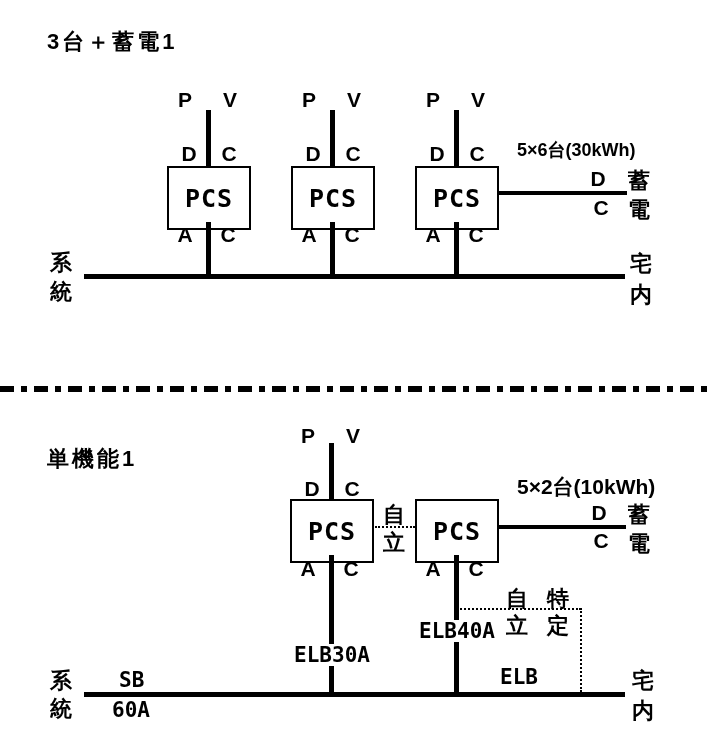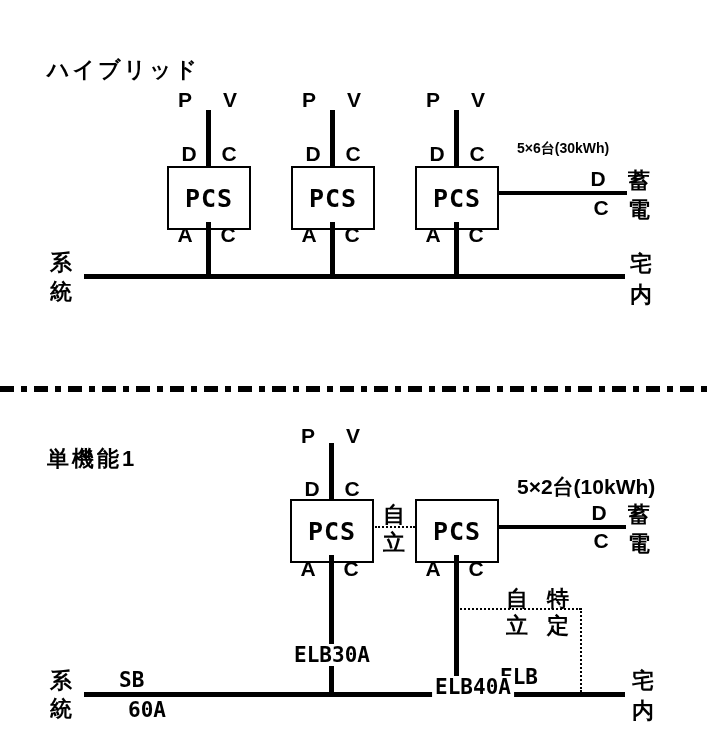--- a/index.html
+++ b/index.html
@@ -22,21 +22,21 @@
     font-family:"DejaVu Sans Mono",monospace;font-size:25px;font-weight:bold;letter-spacing:1px;
   }
   .overlabel{background:#ffffff;padding:0 3px;z-index:3;}
   .title{letter-spacing:3px;font-size:22px;}
 </style>
 </head>
 <body>
 
 <div class="canvas">
 
-  <div class="t title" style="left:47px;top:58px;">ハイブリッド</div>
+  <div class="t title" style="left:47px;top:30px;">3台＋蓄電1</div>
 
   <div>
     <div class="t cx" style="left:185px;top:89px;">P</div>
     <div class="t cx" style="left:230px;top:89px;">V</div>
     <div class="vline" style="left:206px;top:110px;height:56px;"></div>
     <div class="t cx" style="left:189px;top:143px;">D</div>
     <div class="t cx" style="left:229px;top:143px;">C</div>
     <div class="pcs" style="left:167px;top:166px;">PCS</div>
     <div class="vline" style="left:206px;top:222px;height:56px;"></div>
     <div class="t cx" style="left:185px;top:224px;">A</div>
@@ -61,21 +61,21 @@
     <div class="vline" style="left:454px;top:110px;height:56px;"></div>
     <div class="t cx" style="left:437px;top:143px;">D</div>
     <div class="t cx" style="left:477px;top:143px;">C</div>
     <div class="pcs" style="left:415px;top:166px;">PCS</div>
     <div class="vline" style="left:454px;top:222px;height:56px;"></div>
     <div class="t cx" style="left:433px;top:224px;">A</div>
     <div class="t cx" style="left:476px;top:224px;">C</div>
   </div>
 
   <div>
-    <div class="t" style="left:517px;top:141px;font-size:14px;">5×6台(30kWh)</div>
+    <div class="t" style="left:517px;top:141px;font-size:18px;">5×6台(30kWh)</div>
     <div class="hline4" style="left:499px;top:191px;width:128px;"></div>
     <div class="t cx" style="left:598px;top:168px;">D</div>
     <div class="t cx" style="left:601px;top:197px;">C</div>
     <div class="t jp" style="left:628px;top:169px;">蓄</div>
     <div class="t jp" style="left:628px;top:198px;">電</div>
   </div>
 
   <div class="hline" style="left:84px;top:274px;width:541px;"></div>
   <div class="t jp" style="left:50px;top:251px;">系</div>
   <div class="t jp" style="left:50px;top:280px;">統</div>
@@ -121,24 +121,24 @@
   </div>
 
   <div class="dot-h" style="left:457px;top:608px;width:124px;"></div>
   <div class="dot-v" style="left:580px;top:608px;height:84px;"></div>
   <div class="t jp cx" style="left:517px;top:587px;">自</div>
   <div class="t jp cx" style="left:558px;top:587px;">特</div>
   <div class="t jp cx" style="left:517px;top:614px;">立</div>
   <div class="t jp cx" style="left:558px;top:614px;">定</div>
 
   <div class="t mono cx overlabel" style="left:332px;top:644px;">ELB30A</div>
-  <div class="t mono cx overlabel" style="left:457px;top:676px;margin-left:16px;">ELB40A</div>
+  <div class="t mono cx overlabel" style="left:457px;top:620px;">ELB40A</div>
   <div class="t mono" style="left:500px;top:666px;">ELB</div>
 
   <div class="hline" style="left:84px;top:692px;width:541px;"></div>
   <div class="t mono" style="left:119px;top:669px;">SB</div>
-  <div class="t mono" style="left:128px;top:699px;">60A</div>
+  <div class="t mono" style="left:112px;top:699px;">60A</div>
   <div class="t jp" style="left:50px;top:669px;">系</div>
   <div class="t jp" style="left:50px;top:697px;">統</div>
   <div class="t jp" style="left:632px;top:669px;">宅</div>
   <div class="t jp" style="left:632px;top:699px;">内</div>
 
 </div>
 
 </body></html>

